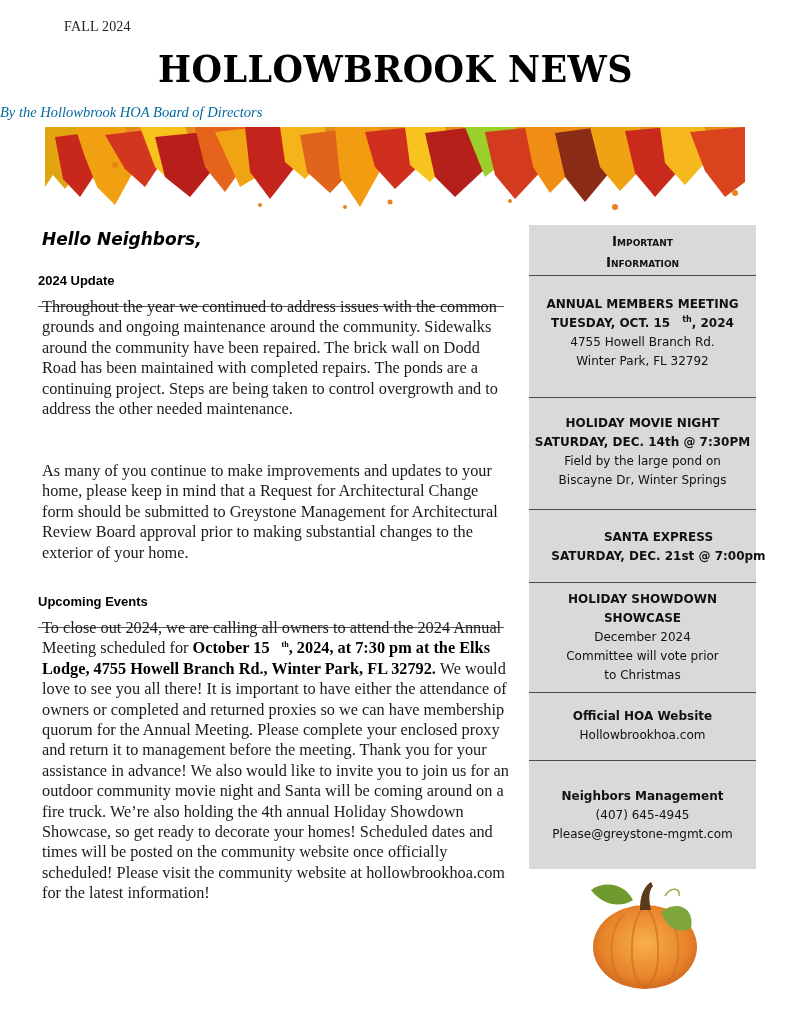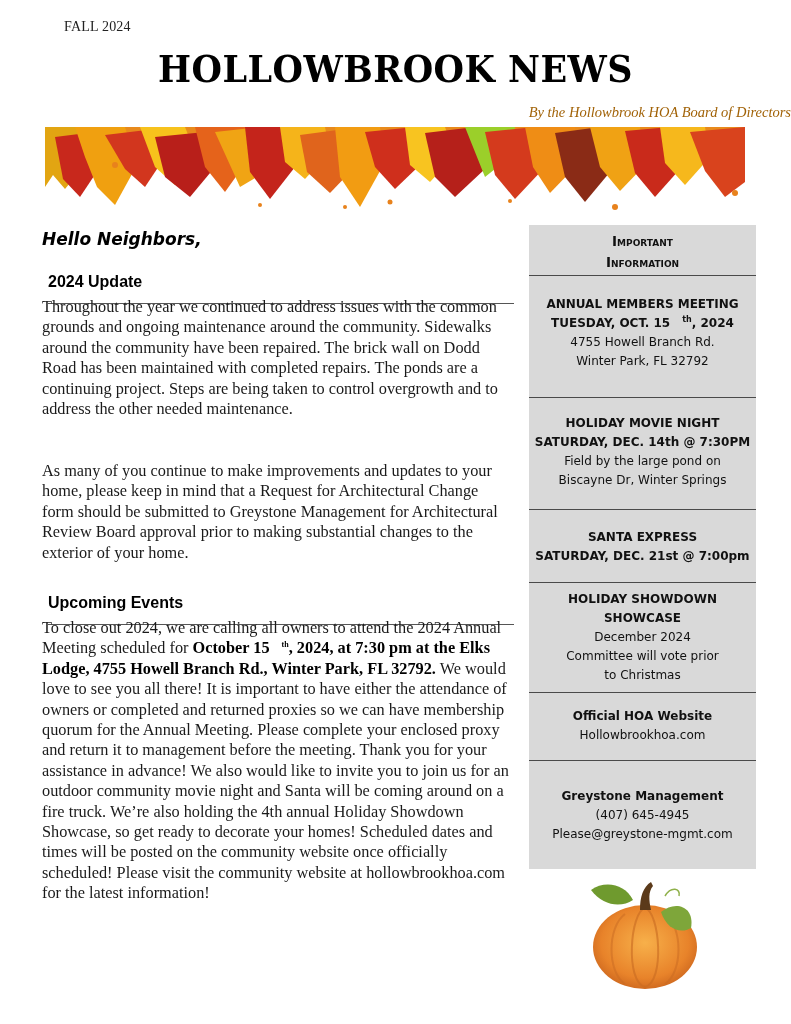--- a/index.html
+++ b/index.html
@@ -1,22 +1,22 @@
 <!DOCTYPE html>
 <html><head>
 <meta charset="utf-8">
 <style>
   html, body { margin: 0; padding: 0; background: #ffffff; }
   body { width: 791px; height: 1024px; position: relative; overflow: hidden; color: #111; }
   .season { position: absolute; left: 64px; top: 19px; font-family: "Liberation Serif", serif; font-size: 14px; color: #222; letter-spacing: 0.2px; }
   .masthead { position: absolute; left: 0; width: 791px; top: 46px; text-align: center; font-family: "DejaVu Serif", serif; font-weight: bold; font-size: 38px; letter-spacing: 0.5px; transform: scaleX(0.92); color: #000; }
-  .byline { position: absolute; left: 0; width: 791px; top: 104px; text-align: right; font-family: "Liberation Serif", serif; font-style: italic; font-size: 14.5px; color: #a16207; }
+  .byline { position: absolute; left: 0; width: 791px; top: 104px; text-align: left; font-family: "Liberation Serif", serif; font-style: italic; font-size: 14.5px; color: #0369a1; }
   .banner { position: absolute; left: 45px; top: 127px; width: 700px; height: 86px; }
   .greeting { position: absolute; left: 42px; top: 229px; font-family: "DejaVu Sans", sans-serif; font-style: italic; font-weight: bold; font-size: 17px; color: #000; }
-  .section-head { position: absolute; left: 48px; width: 466px; font-family: "Liberation Sans", sans-serif; font-weight: bold; font-size: 16px; color: #000; border-bottom: 1.5px solid #555; padding-bottom: 12px; }
+  .section-head { position: absolute; left: 38px; width: 466px; font-family: "Liberation Sans", sans-serif; font-weight: bold; font-size: 13px; color: #000; border-bottom: 1.5px solid #555; padding-bottom: 18px; }
   .body-text { position: absolute; left: 42px; width: 470px; font-family: "Liberation Serif", serif; font-size: 16.3px; line-height: 20.4px; color: #1a1a1a; margin: 0; }
   .body-text b { font-weight: bold; color: #000; }
   .sidebar { position: absolute; left: 529px; top: 225px; width: 227px; height: 644px; background: #d9d9d9; }
   .sb-block { position: absolute; left: 0; width: 227px; text-align: center; font-family: "DejaVu Sans", sans-serif; font-size: 12px; line-height: 19px; color: #111; }
   .sb-block .strong { font-weight: bold; }
   .sb-rule { position: absolute; left: 0; width: 227px; height: 0; border-top: 1.6px solid #4a4a4a; }
   .sb-head { font-variant: small-caps; font-weight: bold; font-size: 13.5px; line-height: 21px; }
   sup { font-size: 8px; line-height: 0; padding-left: 12px; }
   .pumpkin { position: absolute; left: 585px; top: 872px; width: 120px; height: 120px; }
 </style>
@@ -90,21 +90,21 @@
   <div class="sb-rule" style="top:172px;"></div>
 
   <div class="sb-block" style="top:189px;">
     <div class="strong">HOLIDAY MOVIE NIGHT</div>
     <div class="strong">SATURDAY, DEC. 14th @ 7:30PM</div>
     <div>Field by the large pond on</div>
     <div>Biscayne Dr, Winter Springs</div>
   </div>
   <div class="sb-rule" style="top:284px;"></div>
 
-  <div class="sb-block" style="top:303px;">
+  <div class="sb-block" style="top:303px;padding-left:16px;">
     <div class="strong">SANTA EXPRESS</div>
     <div class="strong">SATURDAY, DEC. 21st @ 7:00pm</div>
   </div>
   <div class="sb-rule" style="top:357px;"></div>
 
   <div class="sb-block" style="top:365px;">
     <div class="strong">HOLIDAY SHOWDOWN</div>
     <div class="strong">SHOWCASE</div>
     <div>December 2024</div>
     <div>Committee will vote prior</div>
@@ -112,21 +112,21 @@
   </div>
   <div class="sb-rule" style="top:467px;"></div>
 
   <div class="sb-block" style="top:482px;">
     <div class="strong">Official HOA Website</div>
     <div>Hollowbrookhoa.com</div>
   </div>
   <div class="sb-rule" style="top:535px;"></div>
 
   <div class="sb-block" style="top:562px;">
-    <div class="strong">Greystone Management</div>
+    <div class="strong">Neighbors Management</div>
     <div>(407) 645-4945</div>
     <div>Please@greystone-mgmt.com</div>
   </div>
 </div>
 
 <svg class="pumpkin" viewBox="0 0 120 120">
   <defs>
     <radialGradient id="pg" cx="50%" cy="45%" r="60%">
       <stop offset="0%" stop-color="#f7b04a"></stop>
       <stop offset="70%" stop-color="#e8832a"></stop>

